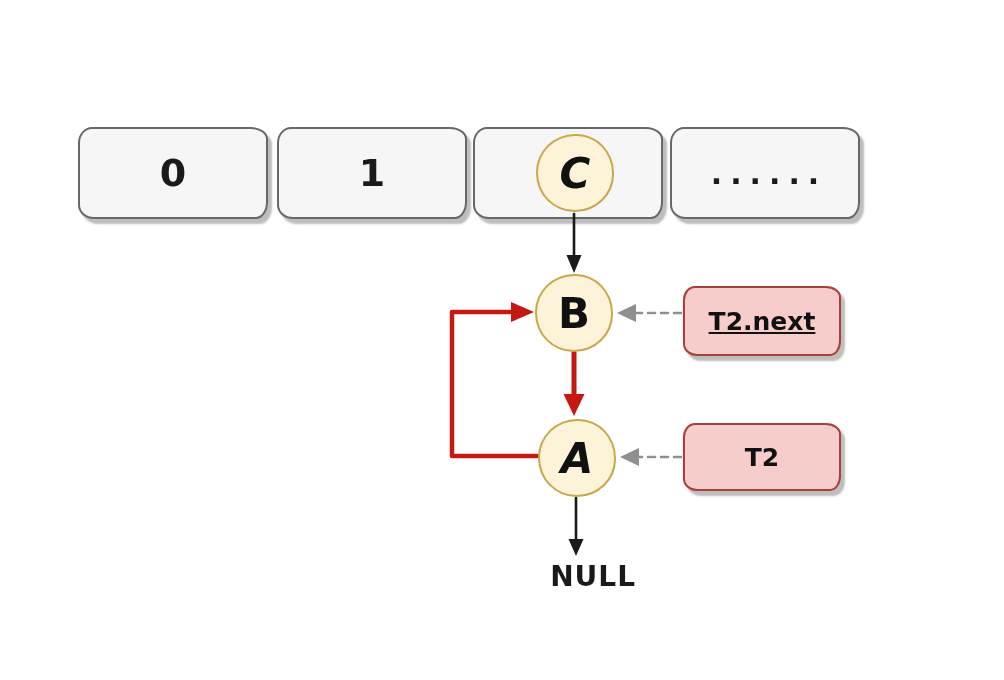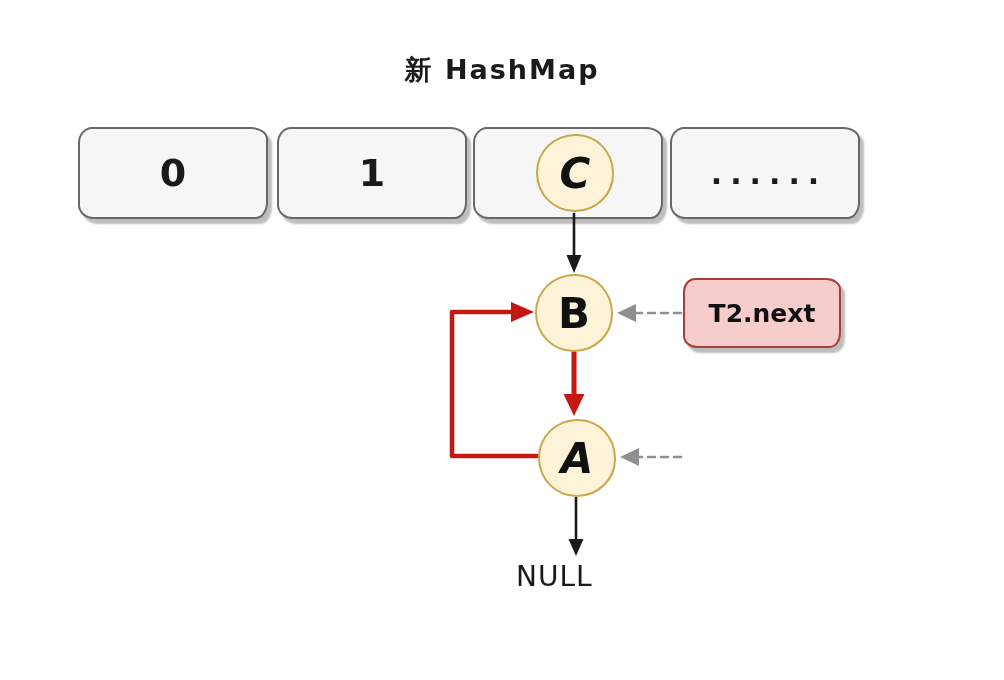--- a/index.html
+++ b/index.html
@@ -46,26 +46,26 @@
   .pointer-box{
     position:absolute;left:683px;width:158px;
     background:var(--pointer-fill,#f6cdcb);
     border:2.5px solid var(--pointer-border,#a83f38);
     border-radius:12px 15px 11px 14px / 14px 11px 15px 12px;
     box-shadow:4px 5px 2px rgba(110,110,110,0.45);
     display:flex;align-items:center;justify-content:center;
     box-sizing:border-box;
     font-size:25px;font-weight:bold;color:#111;
   }
-  .pointer-t2next{top:278px;height:70px;}
+  .pointer-t2next{top:286px;height:70px;text-decoration:underline;}
   .pointer-t2{top:423px;height:68px;}
   .null-label{
     position:absolute;left:516px;top:560px;width:120px;
-    text-align:left;
-    font-size:28px;font-weight:normal;letter-spacing:1px;
+    text-align:right;
+    font-size:28px;font-weight:bold;letter-spacing:1px;
     color:var(--ink,#1a1a1a);
   }
   .watermark{
     position:absolute;right:2px;bottom:8px;
     font-size:17px;color:var(--watermark-gray,#d6d6d6);
   }
   svg.overlay{
     position:absolute;left:0;top:0;width:1004px;height:680px;
     pointer-events:none;z-index:2;
   }
@@ -75,21 +75,20 @@
   .red-loop{stroke:var(--accent-red,#c41812);stroke-width:4.5px;stroke-linecap:round;stroke-linejoin:round;fill:none;}
   .red-head{fill:var(--accent-red,#c41812);}
   .gray-line{stroke:var(--arrow-gray,#8f8f8f);stroke-width:2.6px;stroke-dasharray:7 6;stroke-linecap:round;}
   .gray-head{fill:var(--arrow-gray,#8f8f8f);}
 </style>
 </head>
 <body>
 
 <div class="canvas">
 
-  <div class="title">新 HashMap</div>
 
   <div class="bucket" style="left:78px">
     <span class="bucket-label">0</span>
   </div>
   <div class="bucket" style="left:277px">
     <span class="bucket-label">1</span>
   </div>
   <div class="bucket" style="left:473px">
     <span class="bucket-label"></span>
   </div>
@@ -102,20 +101,23 @@
   </div>
   <div class="node node-b">
     <span>B</span>
   </div>
   <div class="node node-a">
     <span>A</span>
   </div>
 
   <div class="pointer-box pointer-t2next">
     <span>T2.next</span>
+  </div>
+  <div class="pointer-box pointer-t2">
+    <span>T2</span>
   </div>
 
   <div class="null-label">NULL</div>
 
 
   <svg class="overlay" viewBox="0 0 1004 680" xmlns="http://www.w3.org/2000/svg">
 
     <g>
       <line class="ink-line" x1="574" y1="214" x2="574" y2="258"></line>
       <polygon class="ink-head" points="574,273 566.5,255 581.5,255"></polygon>

